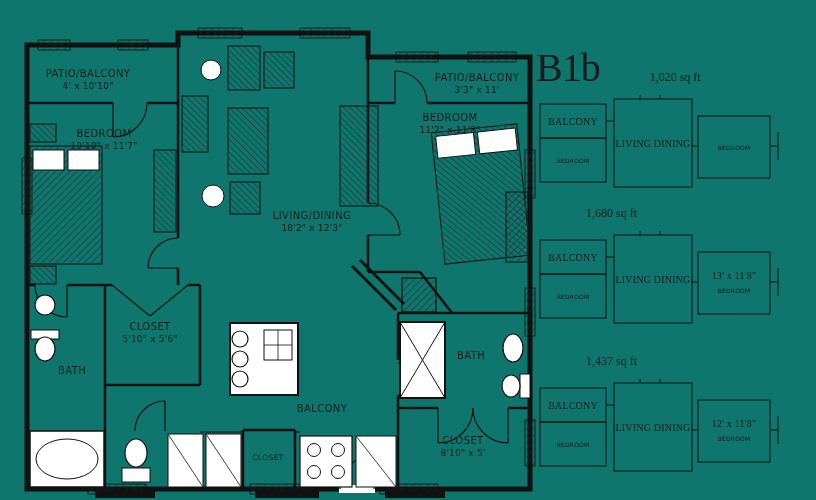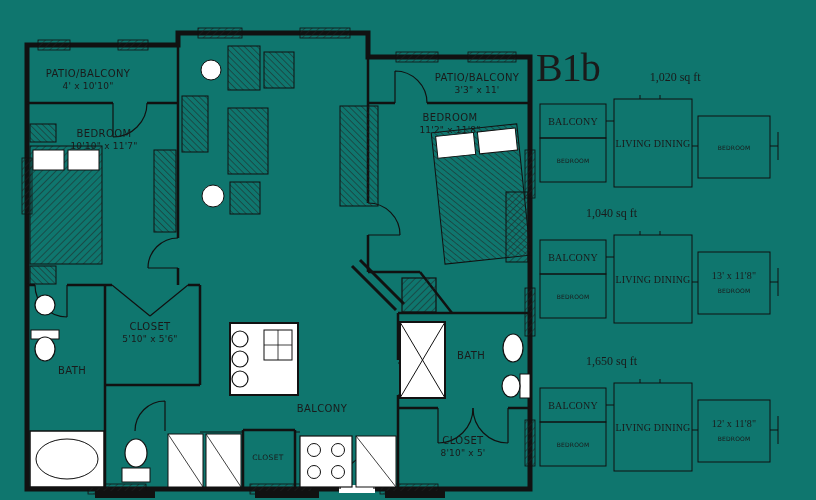--- a/index.html
+++ b/index.html
@@ -167,20 +167,24 @@
     </svg>
 
     <div class="room-label" style="left:88px;top:80px">
       <span class="room-name">PATIO/BALCONY</span>
       <span class="room-dims">4' x 10'10"</span>
     </div>
     <div class="room-label" style="left:104px;top:140px">
       <span class="room-name">BEDROOM</span>
       <span class="room-dims">10'10" x 11'7"</span>
     </div>
+    <div class="room-label" style="left:312px;top:222px">
+      <span class="room-name">LIVING/DINING</span>
+      <span class="room-dims">18'2" x 12'3"</span>
+    </div>
     <div class="room-label" style="left:477px;top:84px">
       <span class="room-name">PATIO/BALCONY</span>
       <span class="room-dims">3'3" x 11'</span>
     </div>
     <div class="room-label" style="left:450px;top:124px">
       <span class="room-name">BEDROOM</span>
       <span class="room-dims">11'2" x 11'8"</span>
     </div>
     <div class="room-label" style="left:150px;top:333px">
       <span class="room-name">CLOSET</span>
@@ -223,21 +227,21 @@
         </svg>
         <div class="t-label t-balcony" style="left:37px;top:27px">BALCONY</div>
         <div class="t-label t-bed" style="left:37px;top:66px">BEDROOM</div>
         <div class="t-label t-living" style="left:117px;top:49px">LIVING DINING</div>
         <div class="t-label t-bed" style="left:198px;top:53px">BEDROOM</div>
       </div>
     </section>
 
     <section class="variant" style="top:206px">
       <div class="variant-header">
-        <span class="variant-sqft">1,040 sq ft</span>
+        <span class="variant-sqft">1,680 sq ft</span>
       </div>
       <div class="thumb">
         <svg width="258" height="98" viewBox="0 0 258 98">
           <g stroke="#111" stroke-width="1" fill="none">
             <rect x="4" y="10" width="66" height="34"></rect>
             <rect x="4" y="44" width="66" height="44"></rect>
             <rect x="78" y="5" width="78" height="88"></rect>
             <rect x="162" y="22" width="72" height="62"></rect>
             <path d="M70,27 H78 M156,52 H162 M234,52 H242 M242,38 V66 M104,5 V1 M124,5 V1"></path>
           </g>
@@ -245,21 +249,21 @@
         <div class="t-label t-balcony" style="left:37px;top:27px">BALCONY</div>
         <div class="t-label t-bed" style="left:37px;top:66px">BEDROOM</div>
         <div class="t-label t-living" style="left:117px;top:49px">LIVING DINING</div>
         <div class="t-label t-dims" style="left:198px;top:45px">13' x 11'8"</div>
         <div class="t-label t-bed" style="left:198px;top:60px">BEDROOM</div>
       </div>
     </section>
 
     <section class="variant" style="top:354px">
       <div class="variant-header">
-        <span class="variant-sqft">1,650 sq ft</span>
+        <span class="variant-sqft">1,437 sq ft</span>
       </div>
       <div class="thumb">
         <svg width="258" height="98" viewBox="0 0 258 98">
           <g stroke="#111" stroke-width="1" fill="none">
             <rect x="4" y="10" width="66" height="34"></rect>
             <rect x="4" y="44" width="66" height="44"></rect>
             <rect x="78" y="5" width="78" height="88"></rect>
             <rect x="162" y="22" width="72" height="62"></rect>
             <path d="M70,27 H78 M156,52 H162 M234,52 H242 M242,38 V66 M104,5 V1 M124,5 V1"></path>
           </g>

